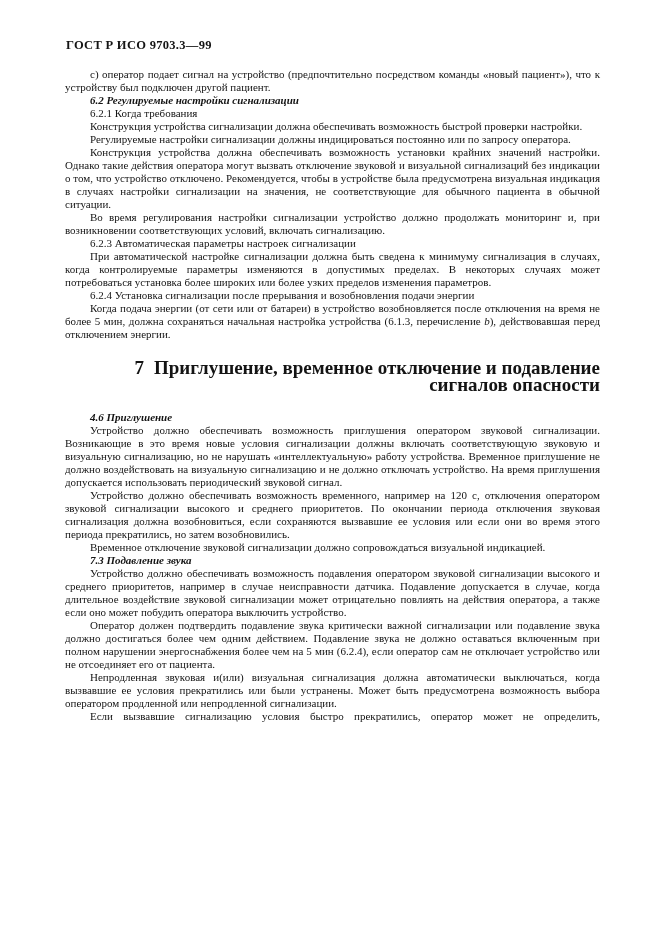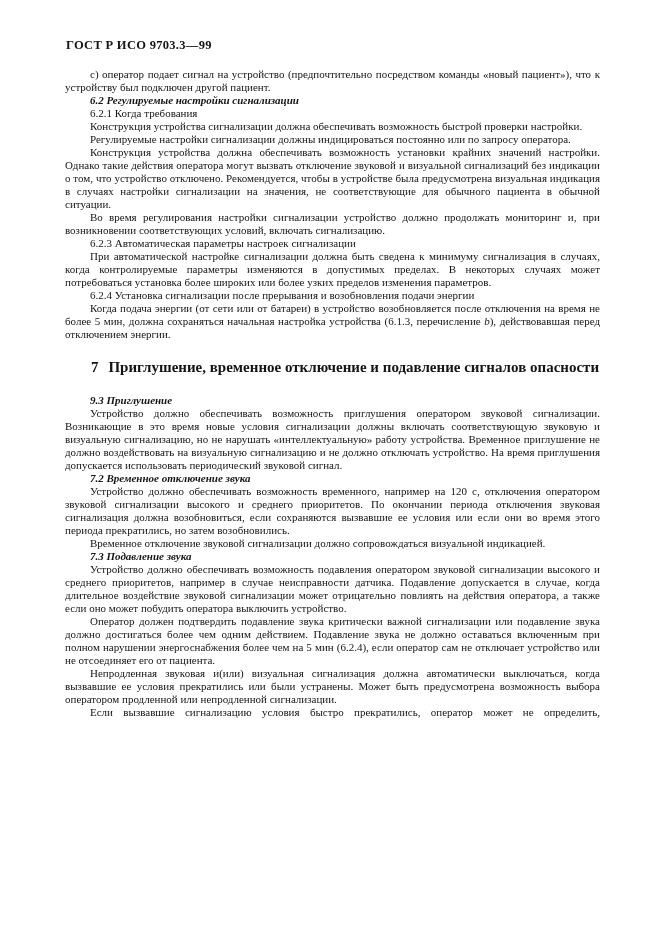--- a/index.html
+++ b/index.html
@@ -37,25 +37,25 @@
     line-height: 13px;
     text-align: justify;
     text-indent: 25px;
     hyphens: auto;
   }
   .bold { font-weight: bold; font-style: italic; }
   .section-heading {
     display: block;
     margin: 18px 0 18px 0;
     padding-left: 25px;
-    font-size: 15px;
+    font-size: 19px;
     line-height: 17px;
     font-weight: bold;
     text-indent: 0;
-    text-align: center;
+    text-align: right;
   }
   .section-heading .num { margin-right: 10px; }
   .continues { text-align-last: justify; }
   .page-number {
     position: absolute;
     left: 66px;
     top: 831px;
     font-size: 11.5px;
   }
 </style>
@@ -74,23 +74,22 @@
     <p>Регулируемые настройки сигнализации должны индицироваться постоянно или по запросу оператора.</p>
     <p>Конструкция устройства должна обеспечивать возможность установки крайних значений настройки. Однако такие действия оператора могут вызвать отключение звуковой и визуальной сигнализаций без индикации о том, что устройство отключено. Рекомендуется, чтобы в устройстве была предусмотрена визуальная индикация в случаях настройки сигнализации на значения, не соответствующие для обычного пациента в обычной ситуации.</p>
     <p>Во время регулирования настройки сигнализации устройство должно продолжать мониторинг и, при возникновении соответствующих условий, включать сигнализацию.</p>
     <p>6.2.3 Автоматическая параметры настроек сигнализации</p>
     <p>При автоматической настройке сигнализации должна быть сведена к минимуму сигнализация в случаях, когда контролируемые параметры изменяются в допустимых пределах. В некоторых случаях может потребоваться установка более широких или более узких пределов изменения параметров.</p>
     <p>6.2.4 Установка сигнализации после прерывания и возобновления подачи энергии</p>
     <p><span>Когда подача энергии (от сети или от батареи) в устройство возобновляется после отключения на время не более 5 мин, должна сохраняться начальная настройка устройства (6.1.3, перечисление </span><i>b</i><span>), действовавшая перед отключением энергии.</span></p>
 
     <h2 class="section-heading"><span class="num">7</span><span>Приглушение, временное отключение и подавление сигналов опасности</span></h2>
 
-    <p class="bold">9.3 Приглушение</p>
+    <p class="bold">4.6 Приглушение</p>
     <p>Устройство должно обеспечивать возможность приглушения оператором звуковой сигнализации. Возникающие в это время новые условия сигнализации должны включать соответствующую звуковую и визуальную сигнализацию, но не нарушать «интеллектуальную» работу устройства. Временное приглушение не должно воздействовать на визуальную сигнализацию и не должно отключать устройство. На время приглушения допускается использовать периодический звуковой сигнал.</p>
-    <p class="bold">7.2 Временное отключение звука</p>
     <p>Устройство должно обеспечивать возможность временного, например на 120 с, отключения оператором звуковой сигнализации высокого и среднего приоритетов. По окончании периода отключения звуковая сигнализация должна возобновиться, если сохраняются вызвавшие ее условия или если они во время этого периода прекратились, но затем возобновились.</p>
     <p>Временное отключение звуковой сигнализации должно сопровождаться визуальной индикацией.</p>
     <p class="bold">7.3 Подавление звука</p>
     <p>Устройство должно обеспечивать возможность подавления оператором звуковой сигнализации высокого и среднего приоритетов, например в случае неисправности датчика. Подавление допускается в случае, когда длительное воздействие звуковой сигнализации может отрицательно повлиять на действия оператора, а также если оно может побудить оператора выключить устройство.</p>
     <p>Оператор должен подтвердить подавление звука критически важной сигнализации или подавление звука должно достигаться более чем одним действием. Подавление звука не должно оставаться включенным при полном нарушении энергоснабжения более чем на 5 мин (6.2.4), если оператор сам не отключает устройство или не отсоединяет его от пациента.</p>
 
 
     <p>Непродленная звуковая и(или) визуальная сигнализация должна автоматически выключаться, когда вызвавшие ее условия прекратились или были устранены. Может быть предусмотрена возможность выбора оператором продленной или непродленной сигнализации.</p>
     <p class="continues">Если вызвавшие сигнализацию условия быстро прекратились, оператор может не определить,</p>
   </div>

